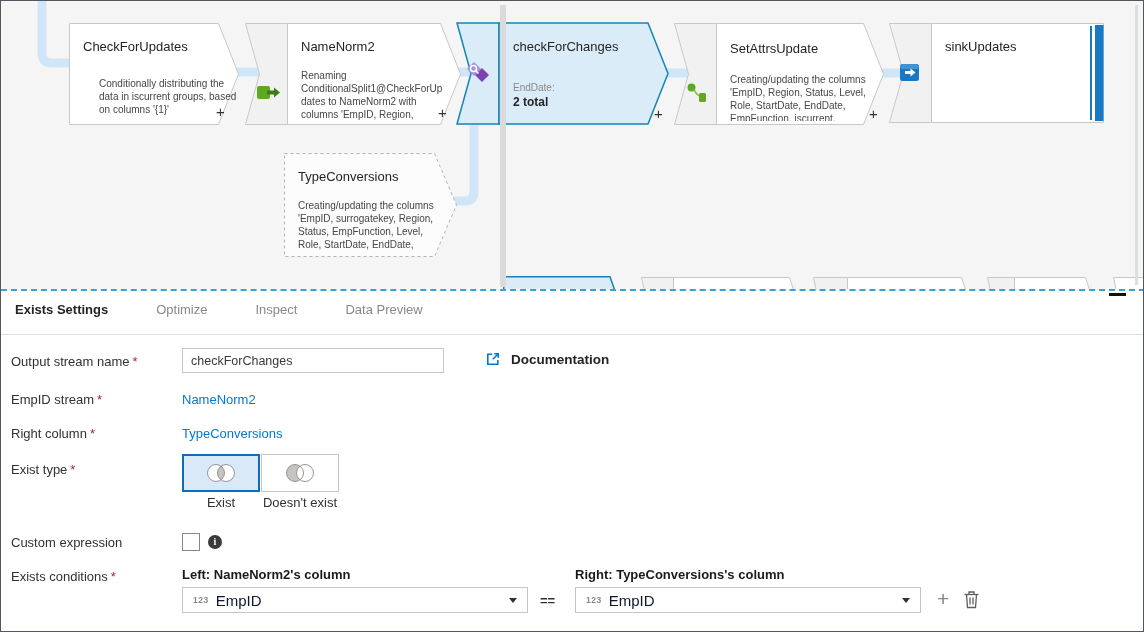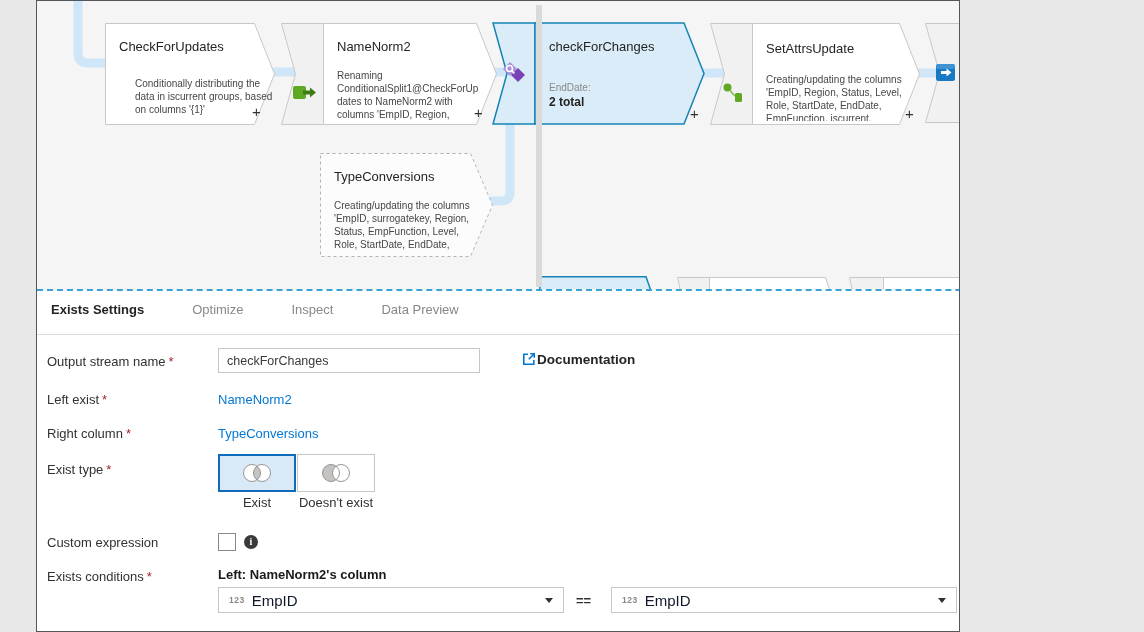--- a/index.html
+++ b/index.html
@@ -1,16 +1,16 @@
 <!DOCTYPE html>
 <html><head>
 <meta charset="utf-8">
 <style>
   html,body{margin:0;padding:0;background:#e8e8e8;font-family:"Liberation Sans","DejaVu Sans",sans-serif;}
-  #screen{position:relative;width:924px;height:632px;background:#fff;border:1px solid #53565a;box-sizing:border-box;overflow:hidden;margin-left:36px;}
+  #screen{position:relative;width:1144px;height:632px;background:#fff;border:1px solid #53565a;box-sizing:border-box;overflow:hidden;}
   
   #canvas{position:absolute;left:0;top:0;width:1144px;height:289px;background:#f5f5f5;overflow:hidden;}
   .node-text{position:absolute;z-index:3;}
   .node-title{font-size:13px;color:#252423;}
   .node-desc{font-size:10px;line-height:13px;color:#484644;overflow:hidden;overflow-wrap:anywhere;}
   .cols-label{font-size:10px;color:#8a8886;}
   .cols-value{font-size:12px;font-weight:700;color:#252423;}
   .plus-btn{position:absolute;z-index:4;font-size:15px;color:#323130;cursor:pointer;}
   .vbar{position:absolute;background:#dadada;z-index:6;}
   
@@ -31,21 +31,21 @@
   .venn-caption{position:absolute;font-size:13px;color:#323130;text-align:center;}
   .checkbox{position:absolute;width:18px;height:18px;box-sizing:border-box;border:1px solid #8a8886;background:#fff;cursor:pointer;}
   .info-icon{position:absolute;width:14px;height:14px;border-radius:50%;background:#3b3a39;color:#fff;font-size:10px;font-weight:700;text-align:center;line-height:14px;font-family:"Liberation Serif",serif;cursor:pointer;}
   .cond-header{position:absolute;font-size:13px;font-weight:700;color:#1b1a19;}
   .dropdown{position:absolute;box-sizing:border-box;height:26px;border:1px solid #c8c6c4;background:#fff;display:flex;align-items:center;padding:8px 10px;cursor:pointer;}
   .dd-badge{font-size:8.5px;font-weight:700;color:#8a8886;margin-right:7px;letter-spacing:.5px;}
   .dd-value{font-size:15px;color:#0f172a;flex:1;}
   .dd-caret{width:0;height:0;border-left:4.5px solid transparent;border-right:4.5px solid transparent;border-top:5.5px solid #323130;}
   .op-eq{position:absolute;font-size:13px;font-weight:700;color:#323130;}
   .row-icon{position:absolute;cursor:pointer;}
-  .doc-link{position:absolute;display:flex;align-items:flex-end;cursor:pointer;}
+  .doc-link{position:absolute;display:flex;align-items:flex-end;gap:10px;cursor:pointer;}
   .doc-label{font-size:13.5px;font-weight:700;color:#252423;}
 </style>
 </head>
 <body>
 
 <div id="screen">
 
   <div id="canvas">
 
     <svg width="1144" height="289" style="position:absolute;left:0;top:0;z-index:1" fill="none" stroke="#cfe6f8" stroke-width="9">
@@ -164,21 +164,21 @@
     <div class="doc-link" style="left:484px;top:61px">
       <svg width="16" height="16" viewBox="0 0 16 16" fill="none" stroke="#0078d4" stroke-width="1.6">
         <path d="M7,3.2 H2.8 V13.2 H12.8 V9"></path>
         <path d="M9.2,2.8 H13.2 V6.8"></path>
         <path d="M13,3 L7.8,8.2"></path>
       </svg>
       <span class="doc-label">Documentation</span>
     </div>
 
     <div class="fld-label" style="top:102px">
-      <span>Left exist</span><span class="req">*</span>
+      <span>EmpID stream</span><span class="req">*</span>
     </div>
     <span class="link" style="position:absolute;left:181px;top:102px">NameNorm2</span>
 
     <div class="fld-label" style="top:136px">
       <span>Right column</span><span class="req">*</span>
     </div>
     <span class="link" style="position:absolute;left:181px;top:136px">TypeConversions</span>
 
     <div class="fld-label" style="top:172px">
       <span>Exist type</span><span class="req">*</span>
@@ -211,20 +211,21 @@
     <div class="fld-label" style="top:245px">
       <span>Custom expression</span>
     </div>
     <div class="checkbox" style="left:181px;top:243px"></div>
     <div class="info-icon" style="left:207px;top:245px">i</div>
 
     <div class="fld-label" style="top:279px">
       <span>Exists conditions</span><span class="req">*</span>
     </div>
     <div class="cond-header" style="left:181px;top:277px">Left: NameNorm2's column</div>
+    <div class="cond-header" style="left:574px;top:277px">Right: TypeConversions's column</div>
 
     <div class="dropdown" style="left:181px;top:297px;width:346px">
       <span class="dd-badge">123</span>
       <span class="dd-value">EmpID</span>
       <span class="dd-caret"></span>
     </div>
     <div class="op-eq" style="left:539px;top:303px">==</div>
     <div class="dropdown" style="left:574px;top:297px;width:346px">
       <span class="dd-badge">123</span>
       <span class="dd-value">EmpID</span>

